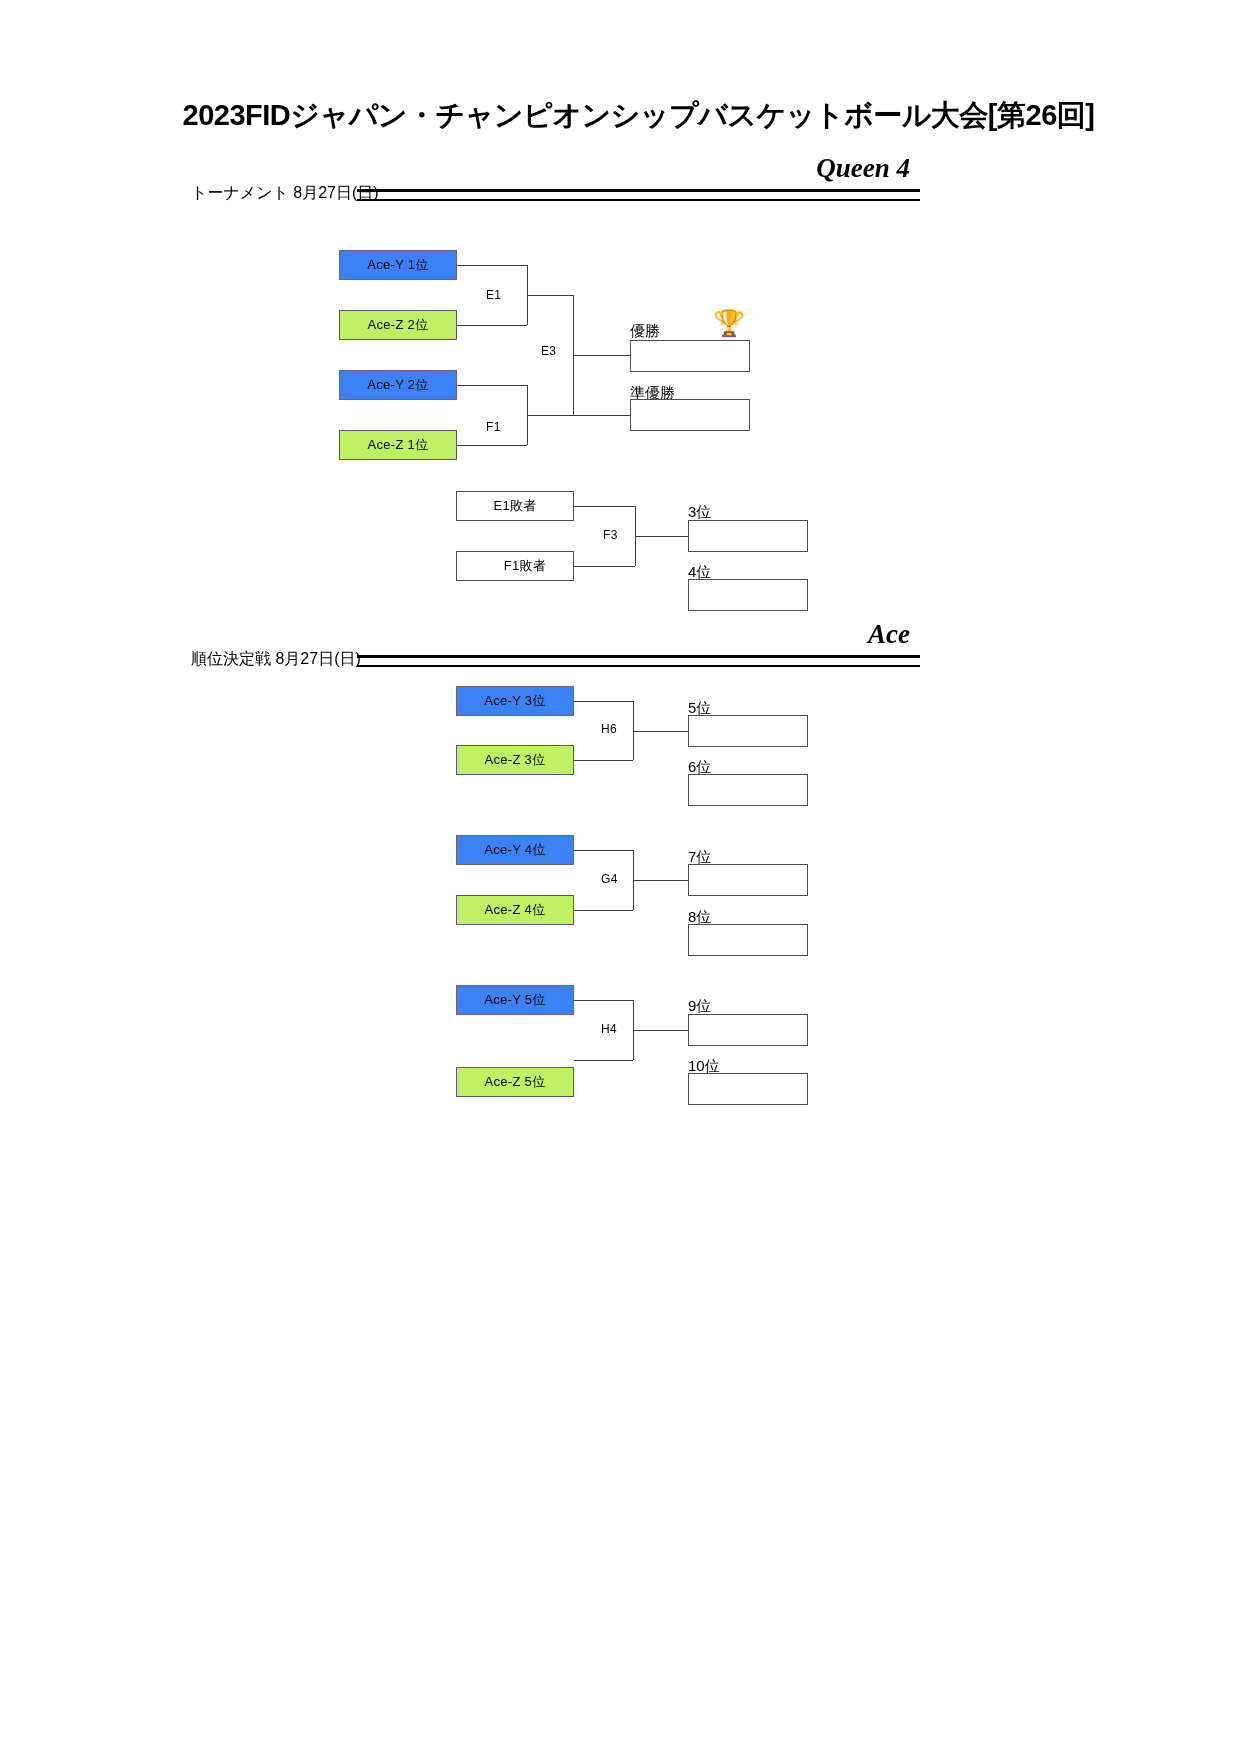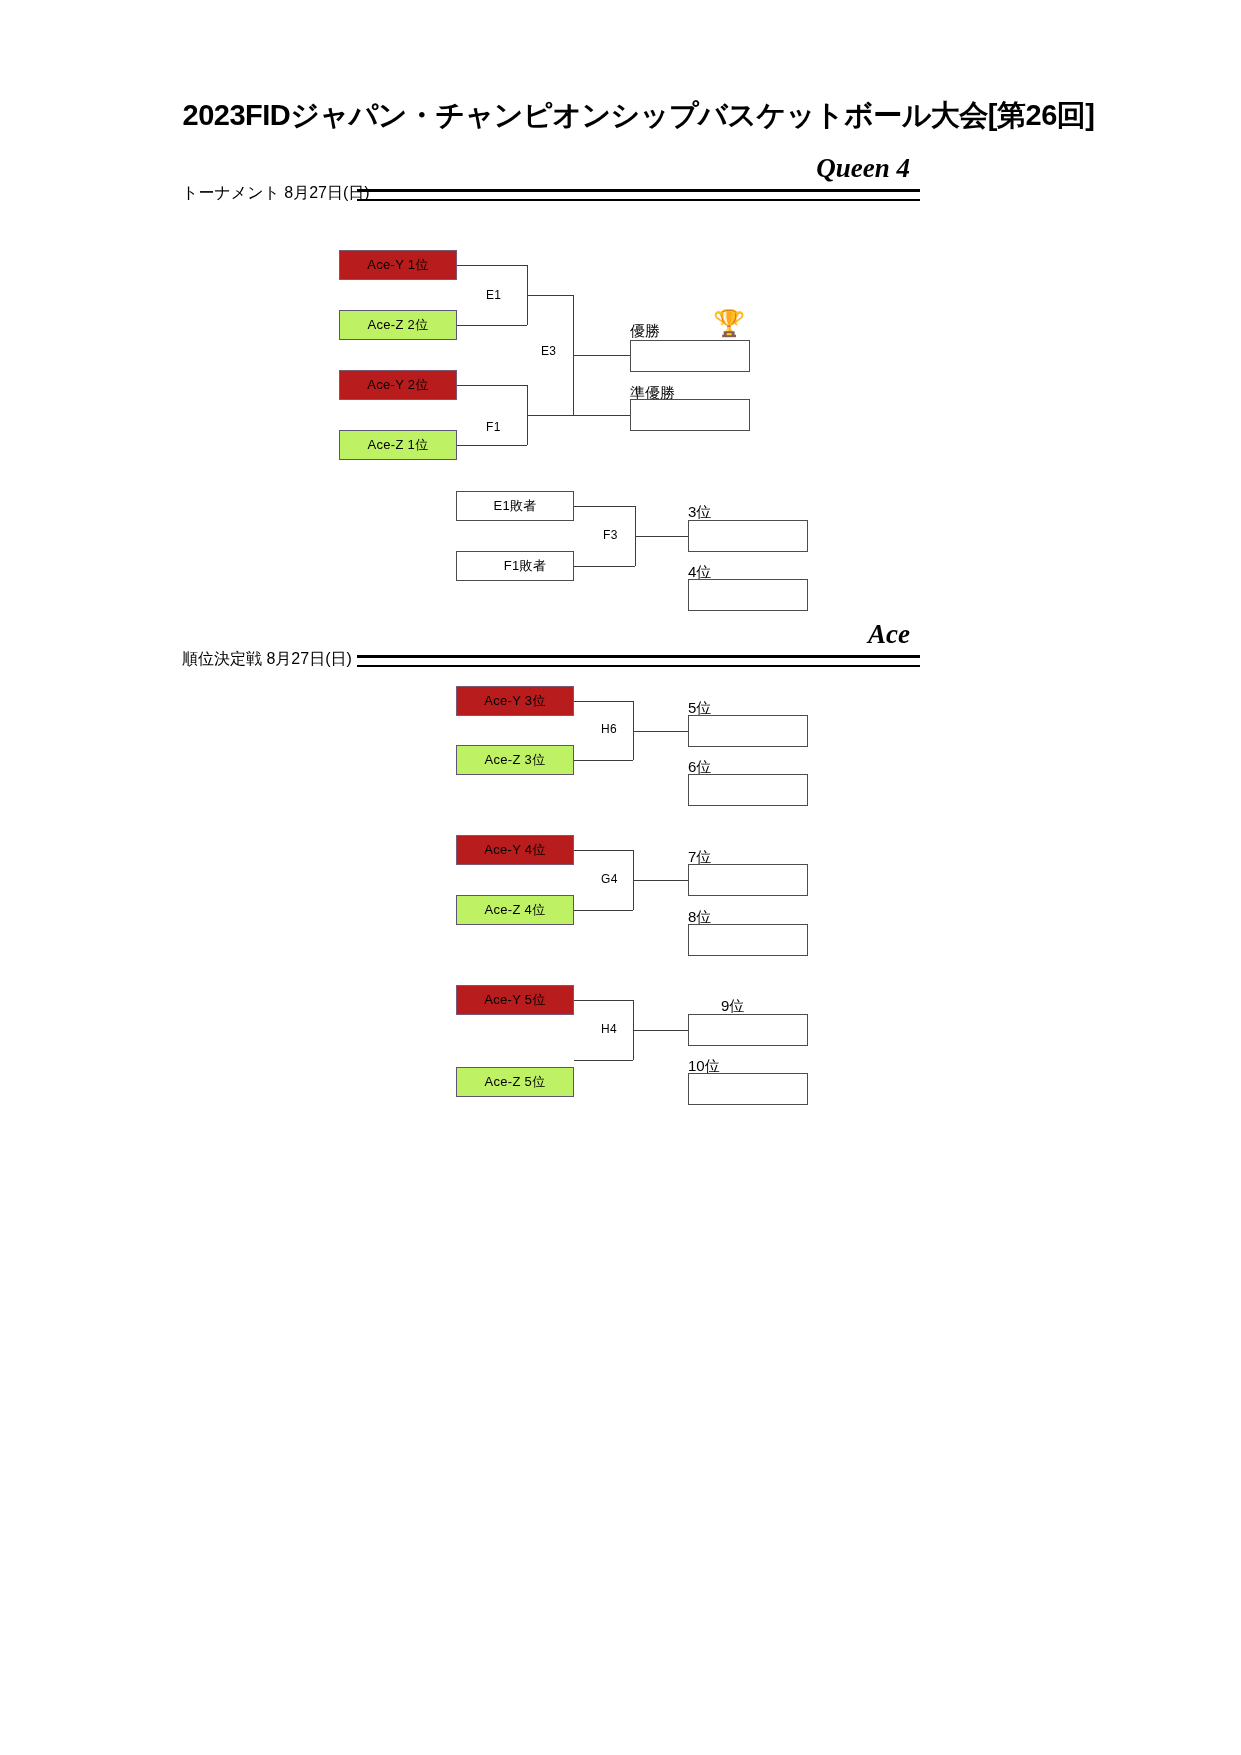--- a/index.html
+++ b/index.html
@@ -32,21 +32,21 @@
 
   
   .section-head {
     position: absolute;
     left: 175px;
     width: 850px;
     height: 44px;
   }
   .section-label {
     position: absolute;
-    left: 7px;
+    left: 16px;
     bottom: 2px;
     font-size: 16px;
     white-space: nowrap;
     text-align: center;
   }
   .section-script {
     position: absolute;
     right: 115px;
     bottom: 22px;
     font-family: "Liberation Serif", "DejaVu Serif", serif;
@@ -71,21 +71,21 @@
     box-sizing: border-box;
     border: 1px solid #595959;
     display: flex;
     align-items: center;
     justify-content: center;
     font-size: 13px;
     letter-spacing: 0.3px;
     white-space: nowrap;
     background: #ffffff;
   }
-  .node.pink   { background: #b91c1c; border-color: #7a5a72; }
+  .node.pink   { background: #3b82f6; border-color: #7a5a72; }
   .node.purple { background: #bef264; border-color: #5e5478; }
   .node.blank  { background: #ffffff; border-color: #4d4d4d; }
 
   .match-code {
     position: absolute;
     font-size: 12px;
     letter-spacing: 0.3px;
     white-space: nowrap;
   }
 
@@ -244,20 +244,20 @@
 </div>
 <div class="node purple" style="left:456px; top:1067px; width:118px; height:30px;">
   <span>Ace-Z  5位</span>
 </div>
 <div class="hline" style="left:574px; top:1000px; width:59px;"></div>
 <div class="hline" style="left:574px; top:1060px; width:59px;"></div>
 <div class="vline" style="left:633px; top:1000px; height:60px;"></div>
 <div class="match-code" style="left:601px; top:1022px;">H4</div>
 <div class="hline" style="left:633px; top:1030px; width:55px;"></div>
 
-<div class="rank-label" style="left:688px; top:997px;margin-left:33px;">9位</div>
+<div class="rank-label" style="left:688px; top:997px;">9位</div>
 <div class="node blank" style="left:688px; top:1014px; width:120px; height:32px;">
   <span></span>
 </div>
 <div class="rank-label" style="left:688px; top:1057px;">10位</div>
 <div class="node blank" style="left:688px; top:1073px; width:120px; height:32px;">
   <span></span>
 </div>
 
 </body></html>

